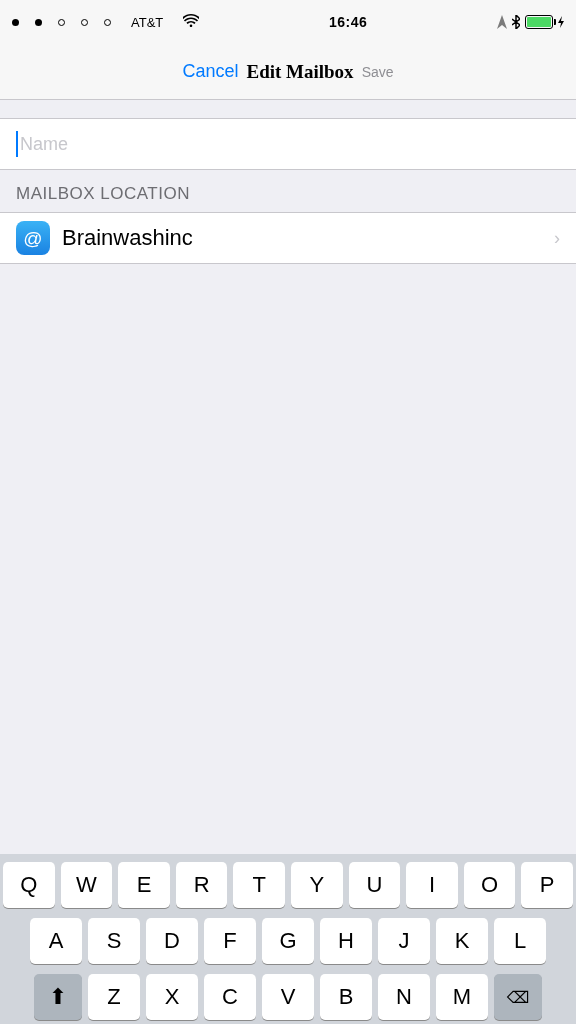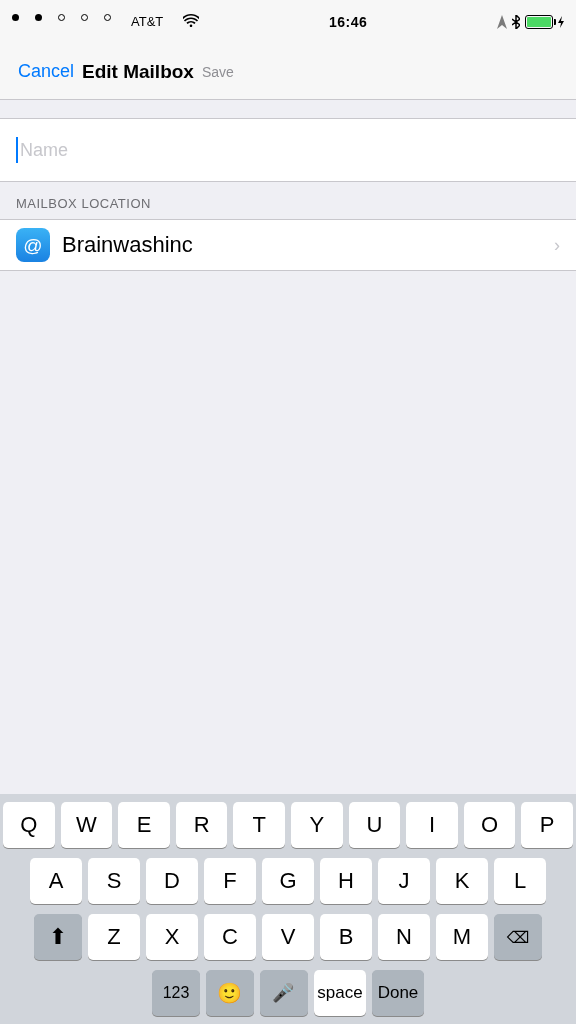--- a/index.html
+++ b/index.html
@@ -19,20 +19,21 @@
       background: #f7f7f7;
       height: 44px;
       display: flex;
       align-items: center;
       justify-content: space-between;
       padding: 0 12px;
       flex-shrink: 0;
     }
     .status-left {
       display: flex;
+      align-items: center;
       gap: 16px;
     }
     .dot {
       width: 7px; height: 7px;
       border-radius: 50%;
       background: #000;
     }
     .dot.empty {
       background: transparent;
       border: 1.5px solid #000;
@@ -86,36 +87,37 @@
       border-radius: 1px;
     }
 
     
     .nav-bar {
       background: #f7f7f7;
       border-bottom: 1px solid #c8c7cc;
       height: 56px;
       display: flex;
       align-items: center;
-      justify-content: flex-start;
+      justify-content: center;
       padding: 0 10px;
       flex-shrink: 0;
     }
     .nav-cancel {
       color: #007aff;
       font-size: 18px;
       background: none;
       border: none;
       cursor: pointer;
       padding: 6px 8px;
     }
     .nav-title {
       font-size: 19px;
       font-weight: 700;
       color: #000;
+      font-family: Liberation Serif, serif;
     }
     .nav-save {
       color: #8e8e93;
       font-size: 14px;
       background: none;
       border: none;
       cursor: pointer;
       padding: 6px 8px;
     }
 
@@ -127,21 +129,21 @@
       flex-direction: column;
     }
 
     
     .name-input-row {
       background: #fff;
       border-bottom: 1px solid #c8c7cc;
       border-top: 1px solid #c8c7cc;
       margin-top: 18px;
       padding: 0 16px;
-      height: 64px;
+      height: 52px;
       display: flex;
       align-items: center;
     }
     .name-input-row input {
       border: none;
       outline: none;
       font-size: 18px;
       color: #000;
       width: 100%;
       background: transparent;
@@ -156,21 +158,21 @@
       margin-right: 2px;
       animation: blink 1s step-end infinite;
     }
     @keyframes blink {
       50% { opacity: 0; }
     }
 
     
     .section-header {
       padding: 14px 16px 8px;
-      font-size: 13px;
+      font-size: 17px;
       color: #6d6d72;
       letter-spacing: 0.5px;
       text-transform: uppercase;
     }
 
     
     .location-row {
       background: #fff;
       border-top: 1px solid #c8c7cc;
       border-bottom: 1px solid #c8c7cc;
@@ -393,25 +395,14 @@
     <div class="key">C</div>
     <div class="key">V</div>
     <div class="key">B</div>
     <div class="key">N</div>
     <div class="key">M</div>
     <div class="key special delete">
       <span class="delete-icon">⌫</span>
     </div>
   </div>
 
-  <div class="key-row bottom-row">
-    <div class="key special num">123</div>
-    <div class="key special emoji">
-      <span>🙂</span>
-    </div>
-    <div class="key special mic">
-      <span>🎤</span>
-    </div>
-    <div class="key space">space</div>
-    <div class="key done">Done</div>
-  </div>
 
 </div>
 
 </body></html>

